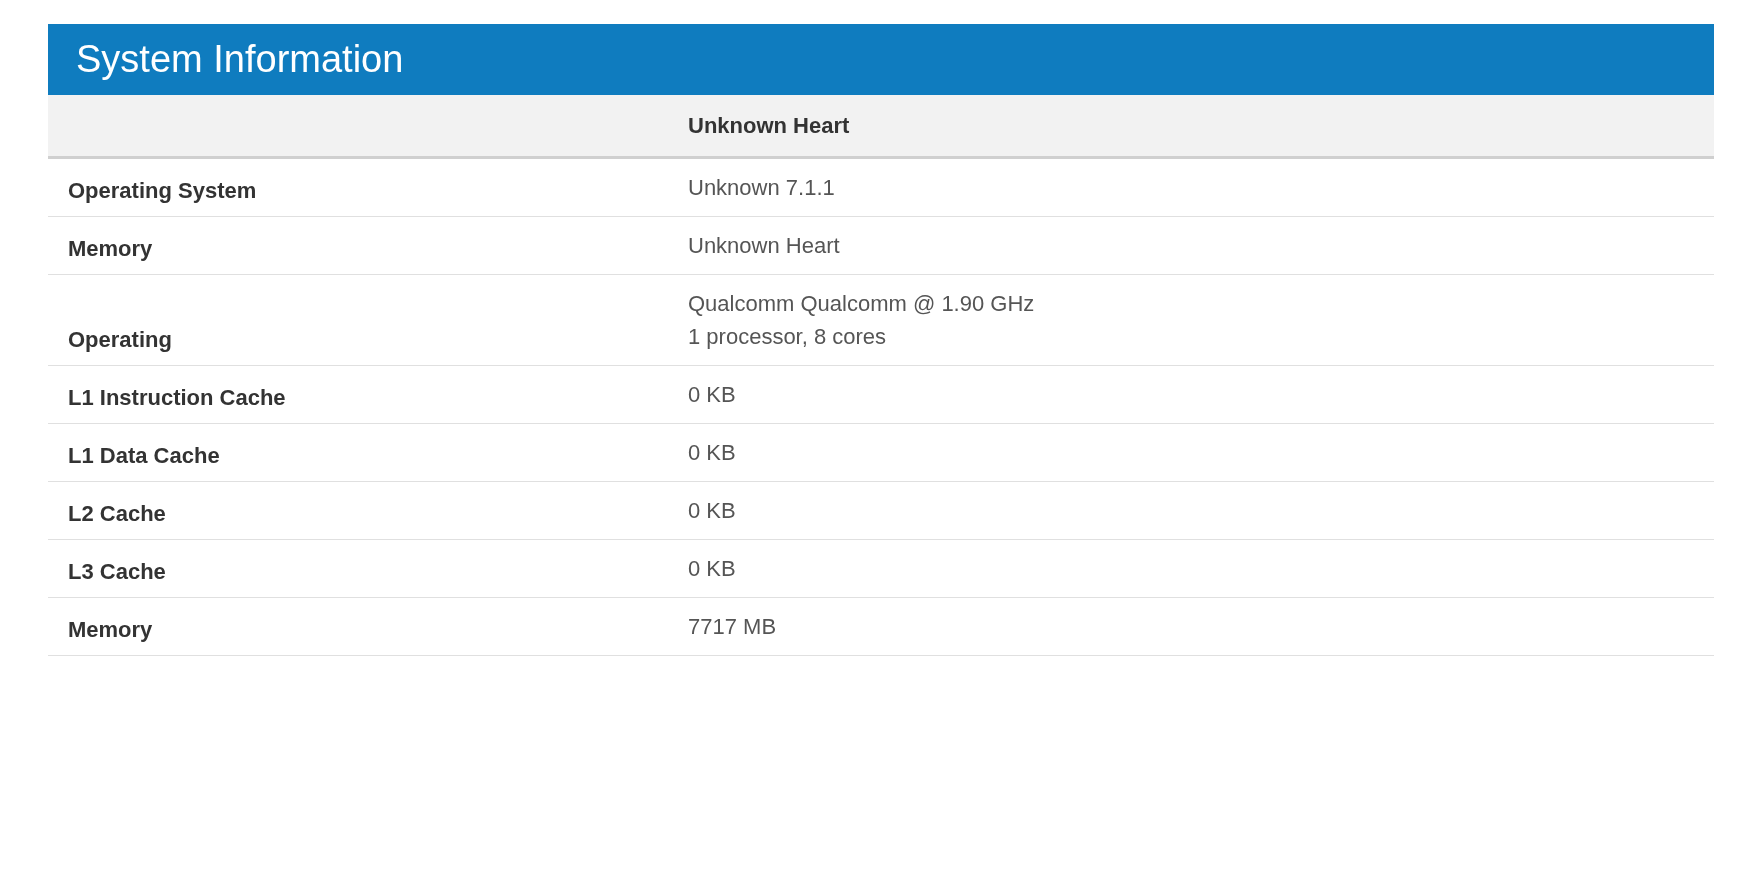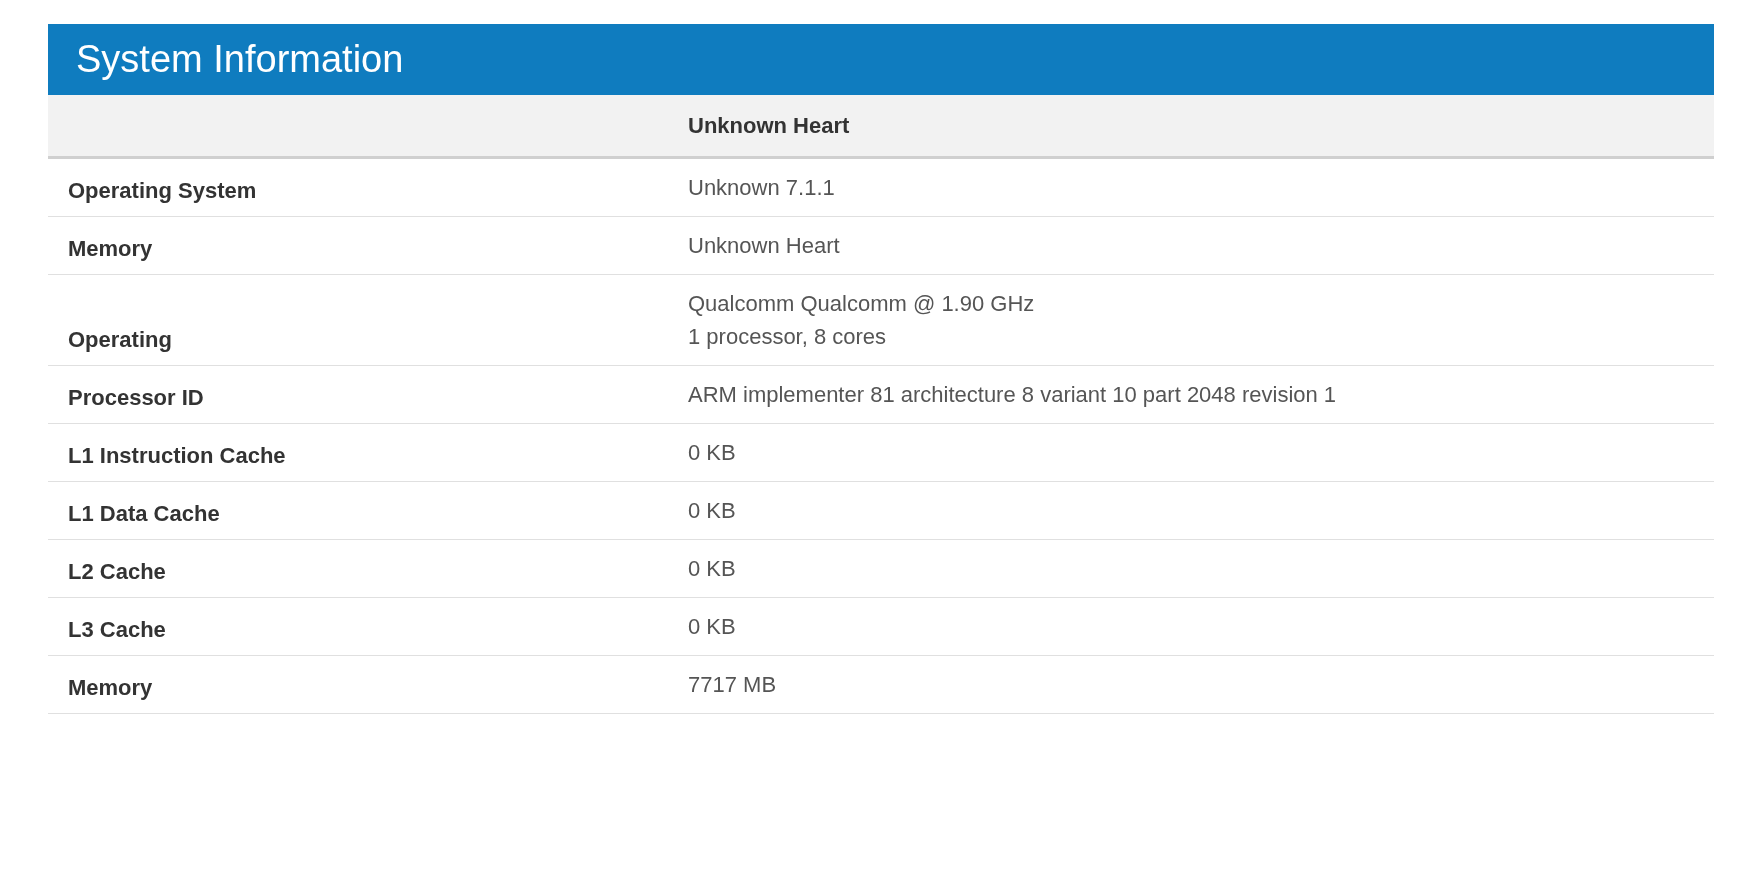--- a/index.html
+++ b/index.html
@@ -72,24 +72,20 @@
     <div class="row">
       <div class="col-label">Memory</div>
       <div class="col-value">Unknown Heart</div>
     </div>
     <div class="row">
       <div class="col-label">Operating</div>
       <div class="col-value">Qualcomm Qualcomm @ 1.90 GHz
 1 processor, 8 cores</div>
     </div>
     <div class="row">
-      <div class="col-label">Processor ID</div>
-      <div class="col-value">ARM implementer 81 architecture 8 variant 10 part 2048 revision 1</div>
-    </div>
-    <div class="row">
       <div class="col-label">L1 Instruction Cache</div>
       <div class="col-value">0 KB</div>
     </div>
     <div class="row">
       <div class="col-label">L1 Data Cache</div>
       <div class="col-value">0 KB</div>
     </div>
     <div class="row">
       <div class="col-label">L2 Cache</div>
       <div class="col-value">0 KB</div>

